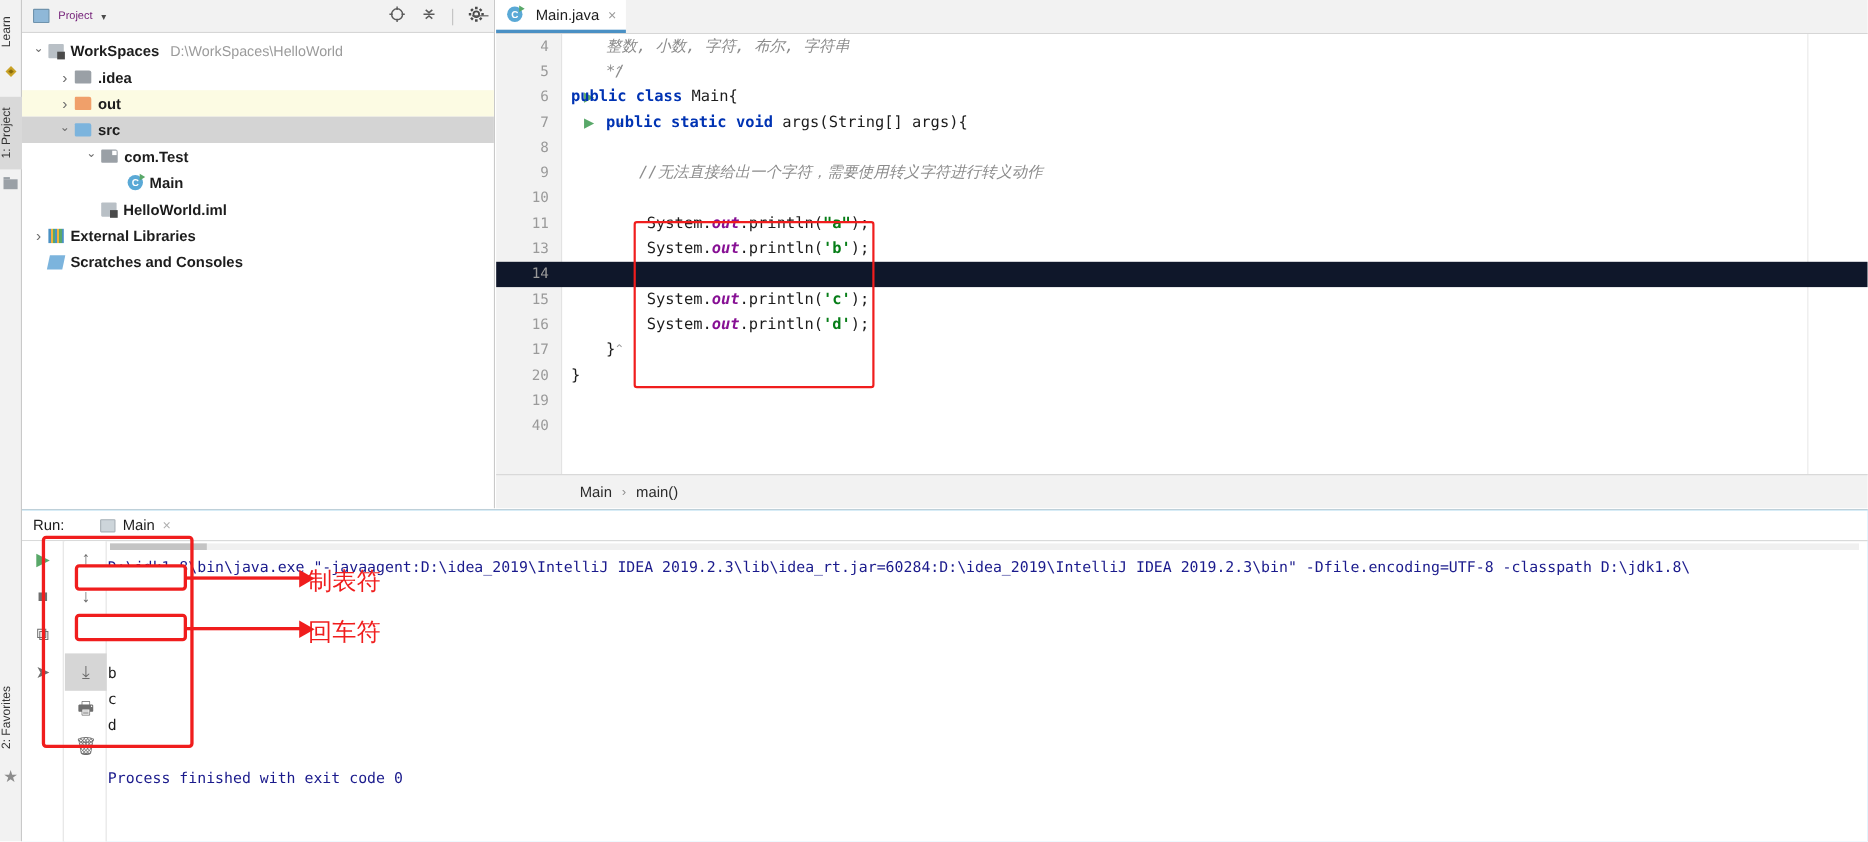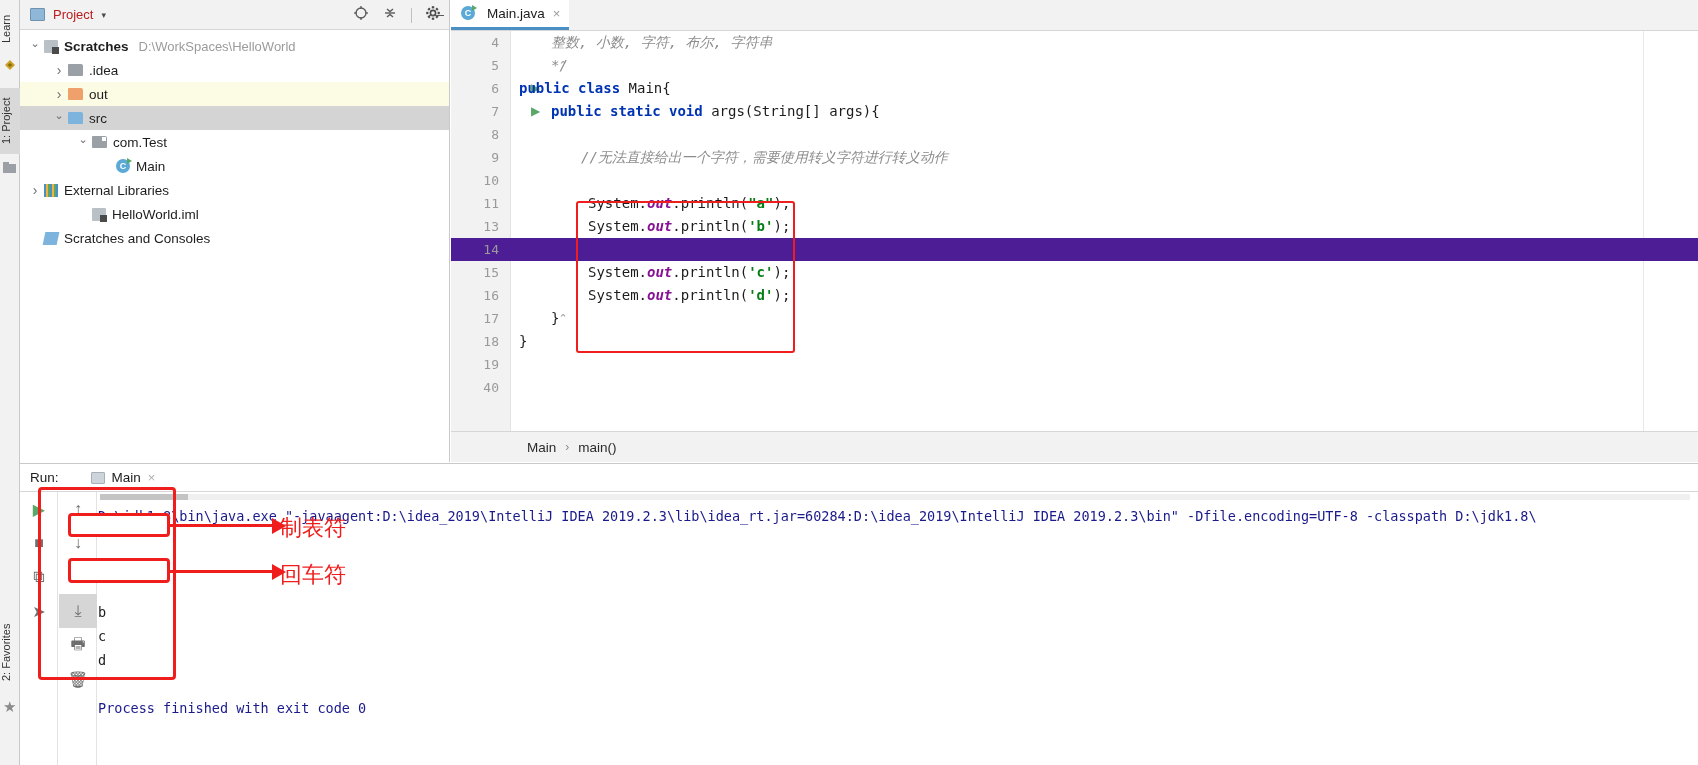--- a/index.html
+++ b/index.html
@@ -37,21 +37,21 @@
     position: absolute; left: 20px; top: 0; width: 430px; height: 462px;
     background: #ffffff; border-right: 1px solid #c9c9c9;
   }
   .project-header {
     position: relative; height: 30px; background: #f2f2f2;
     border-bottom: 1px solid #d6d6d6;
     display: flex; align-items: center; padding-left: 10px;
   }
   .ph-icon { width: 15px; height: 13px; background:#8fb8d8; border:1px solid #6f93ad;
              border-radius:1px; margin-right:8px; }
-  .ph-title { font-size: 13px; color: #b91c1c; }
+  .ph-title { font-size: 10px; color: #701a75; }
   .ph-caret { margin-left: 8px; font-size: 9px; color:#4a4a4a; }
   .ph-actions { position:absolute; right: 8px; top:0; height:30px; display:flex; align-items:center; gap:13px;}
   .ph-actions .sep { width:1px; height:15px; background:#c0c0c0; }
 
   .tree { padding-top: 4px; font-size: 13.5px; color: #1d1d1d; }
   .row { display:flex; align-items:center; height: 24px; padding-left: 6px; white-space: nowrap; }
   .row.sel-yellow { background: #fcfbe3; }
   .row.sel-gray   { background: #d4d4d4; }
   .arrow { width: 18px; text-align:center; color:#6e6e6e; font-size:11px; flex:none; }
   .arrow.open::before { content:"⌄"; position:relative; top:-3px; }
@@ -67,39 +67,39 @@
             background:#b9c0c6; border-radius:1px; }
   .mod-ic::after{content:"";position:absolute;right:-1px;bottom:-1px;width:7px;height:7px;background:#4a4a4a;}
   .cls-ic { width:14px; height:14px; flex:none; margin-right:6px; border-radius:50%;
             background:#5aa9d6; color:#fff; font-size:9px; font-weight:bold;
             display:flex; align-items:center; justify-content:center; position:relative;}
   .cls-ic::after{content:"";position:absolute;right:-2px;top:-1px;border-left:5px solid #59a869;
                  border-top:3px solid transparent;border-bottom:3px solid transparent;}
   .lib-ic { width:14px; height:13px; flex:none; margin-right:6px;
             background: repeating-linear-gradient(90deg,#4a90c4 0 2px,#f2b33d 2px 4px,#59a869 4px 6px);}
   .scratch-ic{width:14px;height:13px;flex:none;margin-right:6px;background:#7cb4dd;transform:skewX(-12deg);}
-  .node-name { font-weight: normal; }
+  .node-name { font-weight: bold; }
   .node-name.bold { font-weight: bold; }
   .node-path { color:#9b9b9b; margin-left: 10px; font-size: 13px; }
 
   
   .editor-area { position:absolute; left:451px; top:0; width:1247px; height:462px; background:#fff; }
   .minimize-btn { position:absolute; left:-22px; top:8px; width:14px; color:#5a5a5a; font-size:15px; line-height:12px;}
   .tabbar { height:31px; background:#f2f2f2; border-bottom:1px solid #d6d6d6; display:flex; align-items:flex-end;}
   .tab {
     height:31px; background:#fff; border-bottom:3px solid #4a90c4;
     display:flex; align-items:center; padding:0 9px 0 10px; gap:6px; font-size:13.5px; color:#1c1c1c;
   }
   .tab .tclose { color:#9b9b9b; font-size:13px; margin-left:2px; }
   .editor-body { position:relative; height:400px; background:#fff; overflow:hidden; }
   .gutter { position:absolute; left:0; top:0; width:60px; height:400px; background:#f2f2f2;
             border-right:1px solid #e3e3e3; }
   .code-wrap { position:absolute; left:0; top:0; right:0; height:400px; }
   .cline { position:relative; height:23px; line-height:23px; }
-  .cline.hl { background:#4c1d95;text-decoration:underline; }
+  .cline.hl { background:#0f172a;text-decoration:underline; }
   .lno { position:absolute; left:0; width:48px; text-align:right; color:#9a9a9a;
          font-family:"DejaVu Sans Mono", monospace; font-size:13px; }
   .runmark { position:absolute; left:80px; width:12px; color:#59a869; font-size:12px; line-height:23px;}
   .foldmark { position:absolute; left:106px; width:12px; text-align:center; color:#9a9a9a; font-size:11px;}
   .ctext { position:absolute; left:0; font-family:"DejaVu Sans Mono", monospace; font-size:14px;
            color:#1c1c1c; white-space:pre; }
   .kw   { color:#0033b3; font-weight:bold; }
   .fld  { color:#871094; font-style:italic; font-weight:bold; }
   .str  { color:#067d17; font-weight:bold; }
   .esc  { color:#0037a6; font-weight:bold; }
@@ -216,21 +216,21 @@
             </svg>
         </span>
       </span>
     </div>
 
     <div class="tree" id="tree">
         <div class="row">
           <span class="ind" style="width:0px"></span>
           <span class="arrow open"></span>
           <span class="mod-ic"></span>
-          <span class="node-name bold">Scratches</span>
+          <span class="node-name bold">WorkSpaces</span>
           <span class="node-path">D:\WorkSpaces\HelloWorld</span>
         </div>
         <div class="row">
           <span class="ind" style="width:24px"></span>
           <span class="arrow closed"></span>
           <span class="folder gray"></span>
           <span class="node-name">.idea</span>
         </div>
         <div class="row sel-yellow">
           <span class="ind" style="width:24px"></span>
@@ -250,30 +250,30 @@
           <span class="folder pkg"></span>
           <span class="node-name">com.Test</span>
         </div>
         <div class="row">
           <span class="ind" style="width:72px"></span>
           <span class="arrow"></span>
           <span class="cls-ic">C</span>
           <span class="node-name">Main</span>
         </div>
         <div class="row">
+          <span class="ind" style="width:48px"></span>
+          <span class="arrow"></span>
+          <span class="mod-ic"></span>
+          <span class="node-name">HelloWorld.iml</span>
+        </div>
+        <div class="row">
           <span class="ind" style="width:0px"></span>
           <span class="arrow closed"></span>
           <span class="lib-ic"></span>
           <span class="node-name">External Libraries</span>
-        </div>
-        <div class="row">
-          <span class="ind" style="width:48px"></span>
-          <span class="arrow"></span>
-          <span class="mod-ic"></span>
-          <span class="node-name">HelloWorld.iml</span>
         </div>
         <div class="row">
           <span class="ind" style="width:0px"></span>
           <span class="arrow"></span>
           <span class="scratch-ic"></span>
           <span class="node-name">Scratches and Consoles</span>
         </div>
       </div>
   </div>
 
@@ -342,21 +342,21 @@
           <div class="cline">
             <span class="lno">16</span>
             <span class="ctext" style="left:137px"><span class="">System.</span><span class="fld">out</span><span class="">.println(</span><span class="str">'d'</span><span class="">);</span></span>
           </div>
           <div class="cline">
             <span class="lno">17</span>
             <span class="foldmark">⌃</span>
             <span class="ctext" style="left:100px"><span class="">}</span></span>
           </div>
           <div class="cline">
-            <span class="lno">18</span>
+            <span class="lno">20</span>
             <span class="ctext" style="left:68px"><span class="">}</span></span>
           </div>
           <div class="cline">
             <span class="lno">19</span>
             <span class="ctext" style="left:68px"></span>
           </div>
           <div class="cline">
             <span class="lno">40</span>
             <span class="ctext" style="left:68px"></span>
           </div>

